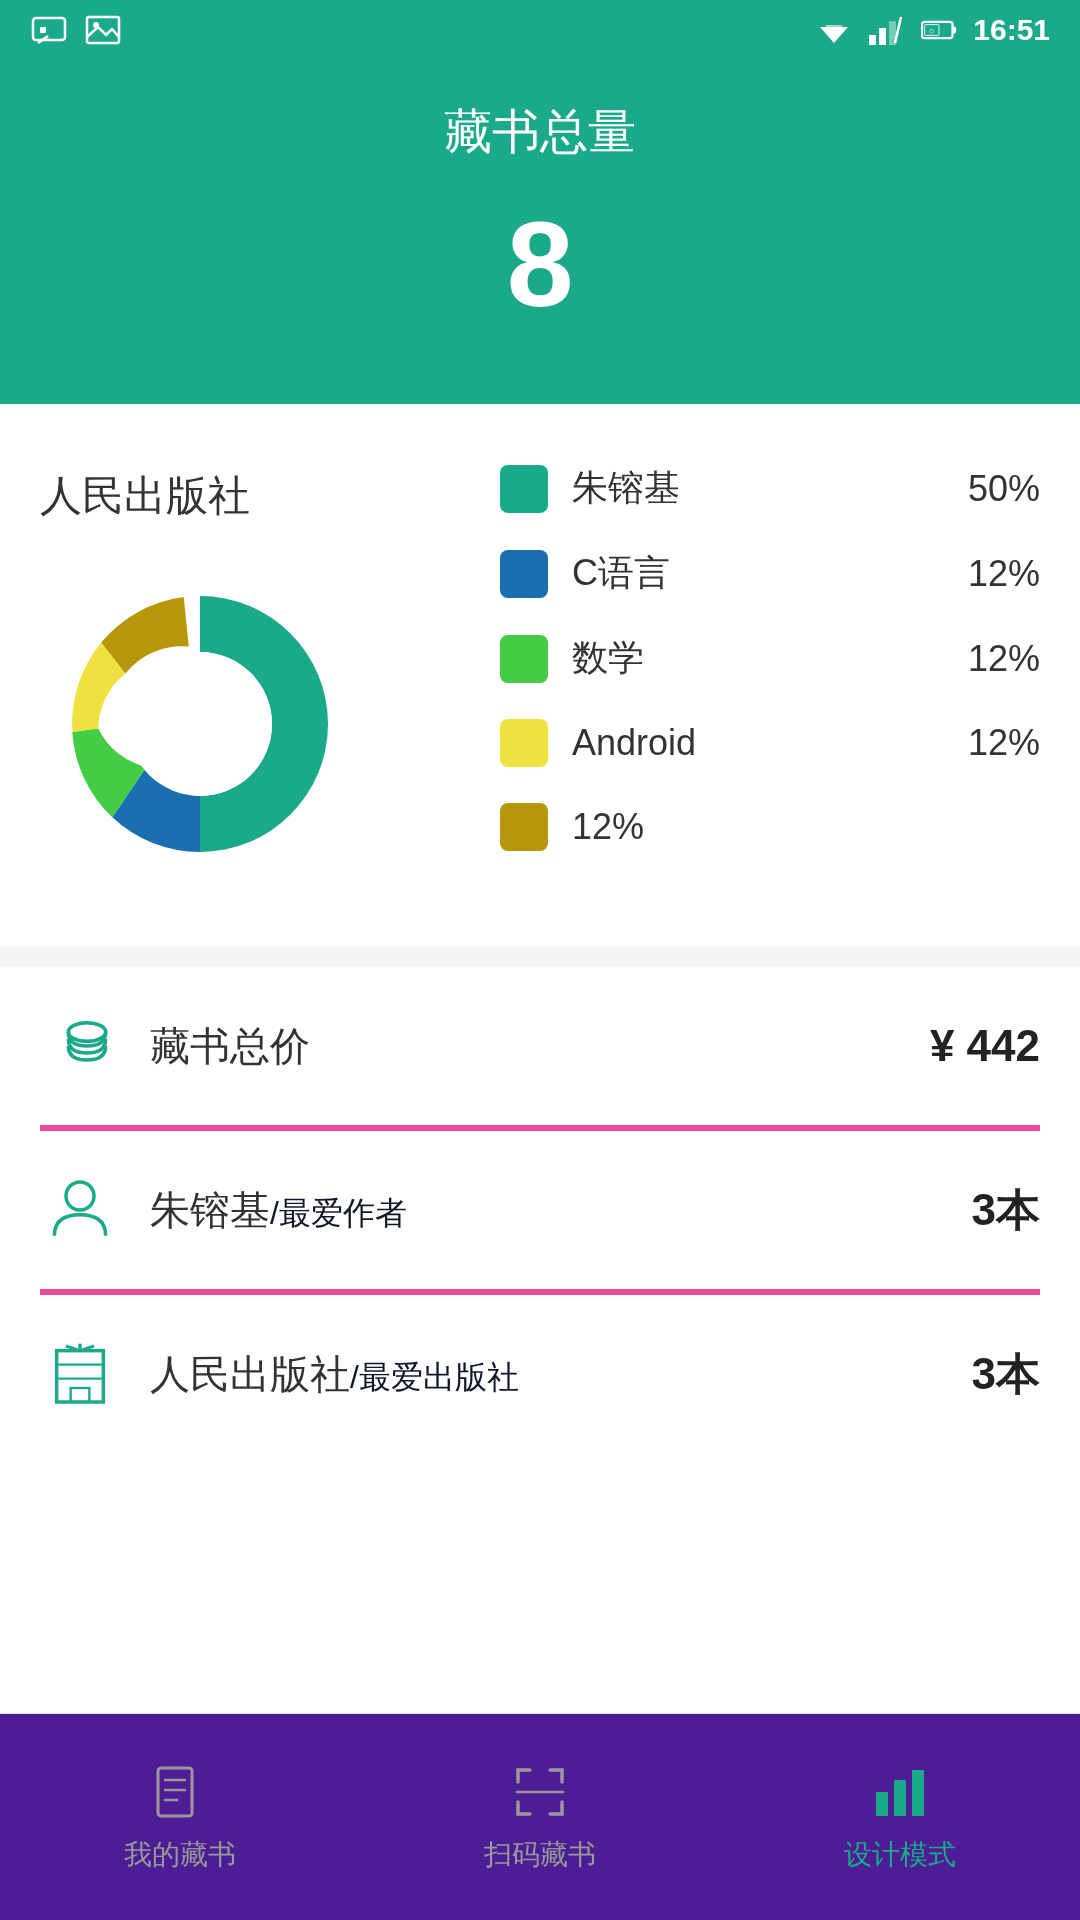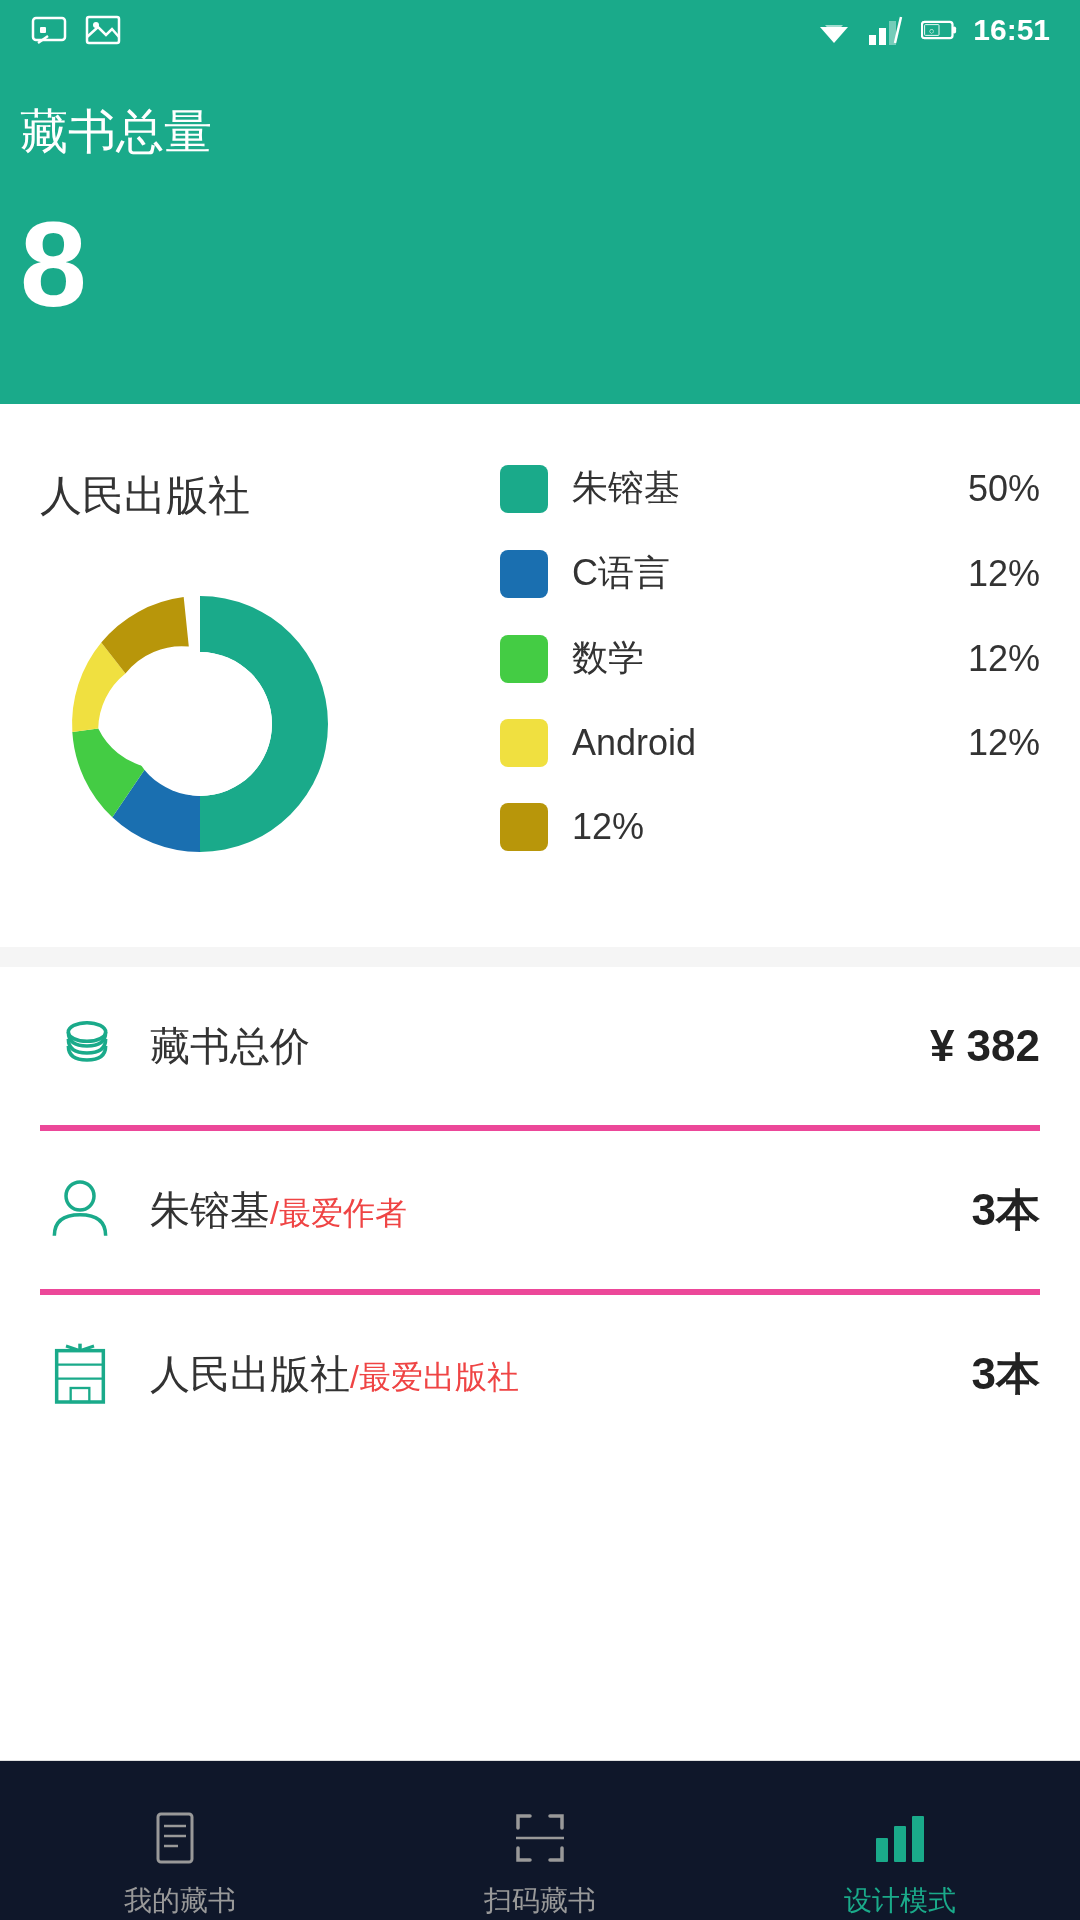--- a/index.html
+++ b/index.html
@@ -33,20 +33,21 @@
       gap: 16px;
       color: white;
       font-size: 30px;
       font-weight: 600;
     }
 
     
     .header {
       background: #1aaa8a;
       padding: 40px 20px 80px;
+      text-align: center;
       color: white;
     }
     .header-title {
       font-size: 48px;
       font-weight: 400;
       margin-bottom: 40px;
     }
     .header-count {
       font-size: 120px;
       font-weight: 700;
@@ -140,35 +141,35 @@
     }
     .stat-main {
       flex: 1;
     }
     .stat-name {
       font-size: 40px;
       color: #333;
     }
     .stat-sub {
       font-size: 32px;
-      color: #ef4444;
+      color: #0f172a;
     }
     .stat-value {
       font-size: 44px;
       color: #222;
       font-weight: 600;
     }
 
     
     .bottom-nav {
-      background: #0f172a;
+      background: #4c1d95;
       border-top: 1px solid #e0e0e0;
-      height: 160px;
-      display: flex;
-      align-items: flex-end;
+      height: 207px;
+      display: flex;
+      align-items: center;
       justify-content: space-around;
       padding: 0;
       flex-shrink: 0;
     }
     .nav-item {
       flex: 1;
       display: flex;
       flex-direction: column;
       align-items: center;
       justify-content: center;
@@ -300,21 +301,21 @@
   <div class="stat-row">
     <div class="stat-icon">
           <svg viewBox="0 0 60 60" fill="none" xmlns="http://www.w3.org/2000/svg">
       <ellipse cx="36" cy="18" rx="16" ry="8" stroke="#1aaa8a" stroke-width="3" fill="none"></ellipse>
       <path d="M20,18 Q20,30 36,30 Q52,30 52,18" stroke="#1aaa8a" stroke-width="3" fill="none"></path>
       <path d="M20,24 Q20,36 36,36 Q52,36 52,24" stroke="#1aaa8a" stroke-width="3" fill="none"></path>
       <path d="M20,30 Q20,42 36,42 Q52,42 52,30" stroke="#1aaa8a" stroke-width="3" fill="none"></path>
     </svg>
         </div>
     <div class="stat-main"><span class="stat-name">藏书总价</span></div>
-    <div class="stat-value">¥ 382</div>
+    <div class="stat-value">¥ 442</div>
   </div>
       <div class="stat-row">
     <div class="stat-icon">
           <svg viewBox="0 0 60 60" fill="none" xmlns="http://www.w3.org/2000/svg">
       <circle cx="30" cy="18" r="12" stroke="#1aaa8a" stroke-width="3" fill="none"></circle>
       <path d="M8,52 Q8,34 30,34 Q52,34 52,52" stroke="#1aaa8a" stroke-width="3" fill="none"></path>
     </svg>
         </div>
     <div class="stat-main"><span class="stat-name">朱镕基<span class="stat-sub">/最爱作者</span></span></div>
     <div class="stat-value">3本</div>

